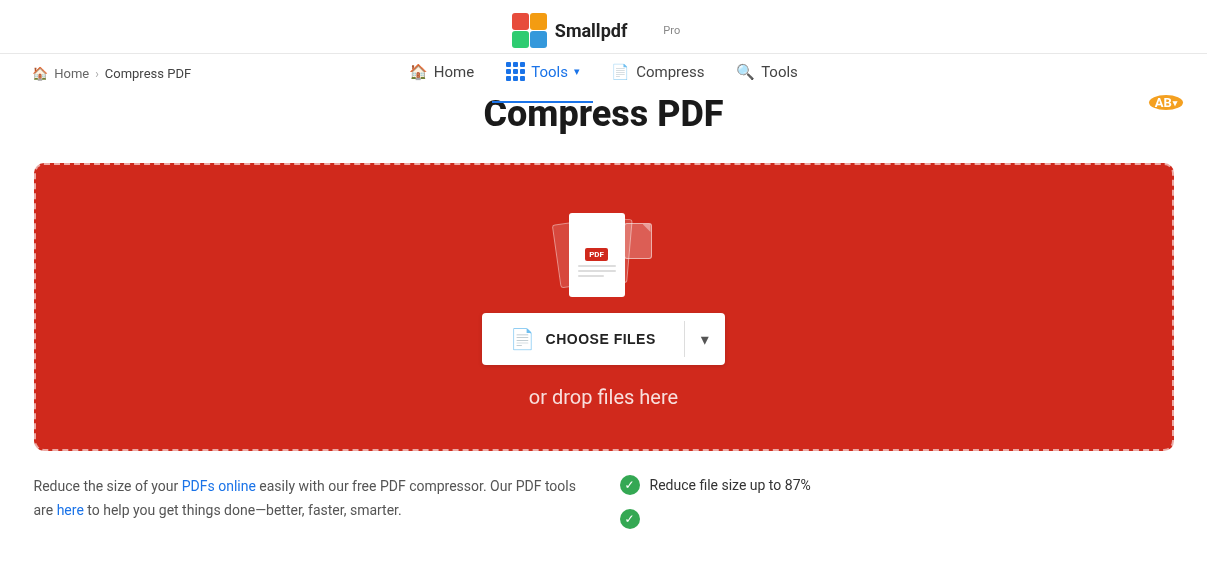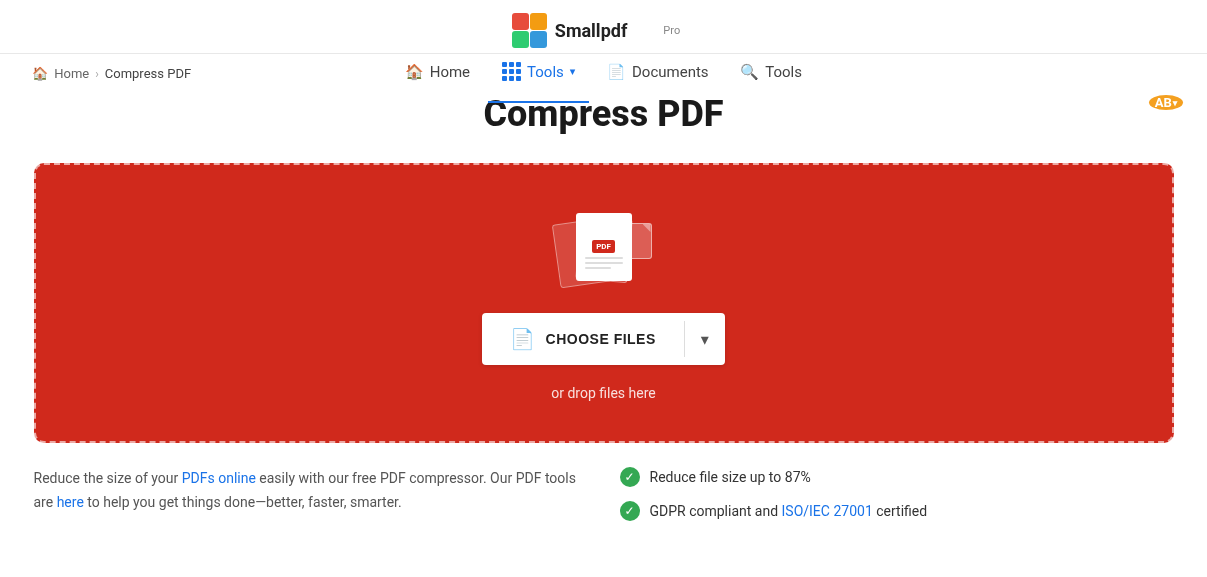--- a/index.html
+++ b/index.html
@@ -134,23 +134,23 @@
       width: 52px;
       height: 64px;
       top: 4px;
       left: 22px;
       transform: rotate(5deg);
       background: rgba(255,255,255,0.15);
       border: 1.5px solid rgba(255,255,255,0.4);
     }
     .pdf-page-main {
       width: 56px;
-      height: 68px;
+      height: 84px;
       top: 0;
-      left: 20px;
+      left: 13px;
       background: #fff;
       border: none;
       display: flex;
       align-items: center;
       justify-content: center;
       flex-direction: column;
     }
     .pdf-badge {
       background: #d0291c;
       color: #fff;
@@ -211,21 +211,21 @@
       padding: 0 16px;
       cursor: pointer;
       border: none;
       background: transparent;
       font-size: 16px;
       color: #555;
     }
 
     .drop-text {
       color: rgba(255,255,255,0.85);
-      font-size: 14px;
+      font-size: 20px;
     }
 
     
     .bottom-section {
       display: flex;
       padding: 24px 0 0;
       gap: 32px;
       max-width: 1140px;
       margin: 0 auto;
     }
@@ -308,21 +308,21 @@
           <span class="grid-dot"></span>
             <span class="grid-dot"></span>
             <span class="grid-dot"></span>
         </span>
       </span>
       <span>Tools</span>
       <span class="dropdown-arrow">▾</span>
     </a>
     <a class="nav-item">
       <span>📄</span>
-      <span>Documents</span>
+      <span>Compress</span>
     </a>
     <a class="nav-item">
       <span>🔍</span>
       <span>Tools</span>
     </a>
   </div>
 
   <div class="avatar">
     <span>AB</span>
     <span style="font-size:9px;margin-left:1px;">▾</span>
@@ -379,18 +379,17 @@
     <div class="bottom-left">
       Reduce the size of your <a href="#">PDFs online</a> easily with our free PDF compressor. Our PDF tools are <a href="#">here</a> to help you get things done—better, faster, smarter.
     </div>
     <div class="bottom-right">
       <div class="feature-item">
         <div class="check-icon">✓</div>
         <span>Reduce file size up to 87%</span>
       </div>
       <div class="feature-item">
         <div class="check-icon">✓</div>
-        <span>GDPR compliant and <a href="#">ISO/IEC 27001</a> certified</span>
       </div>
     </div>
   </div>
 
 </div>
 
 </body></html>

